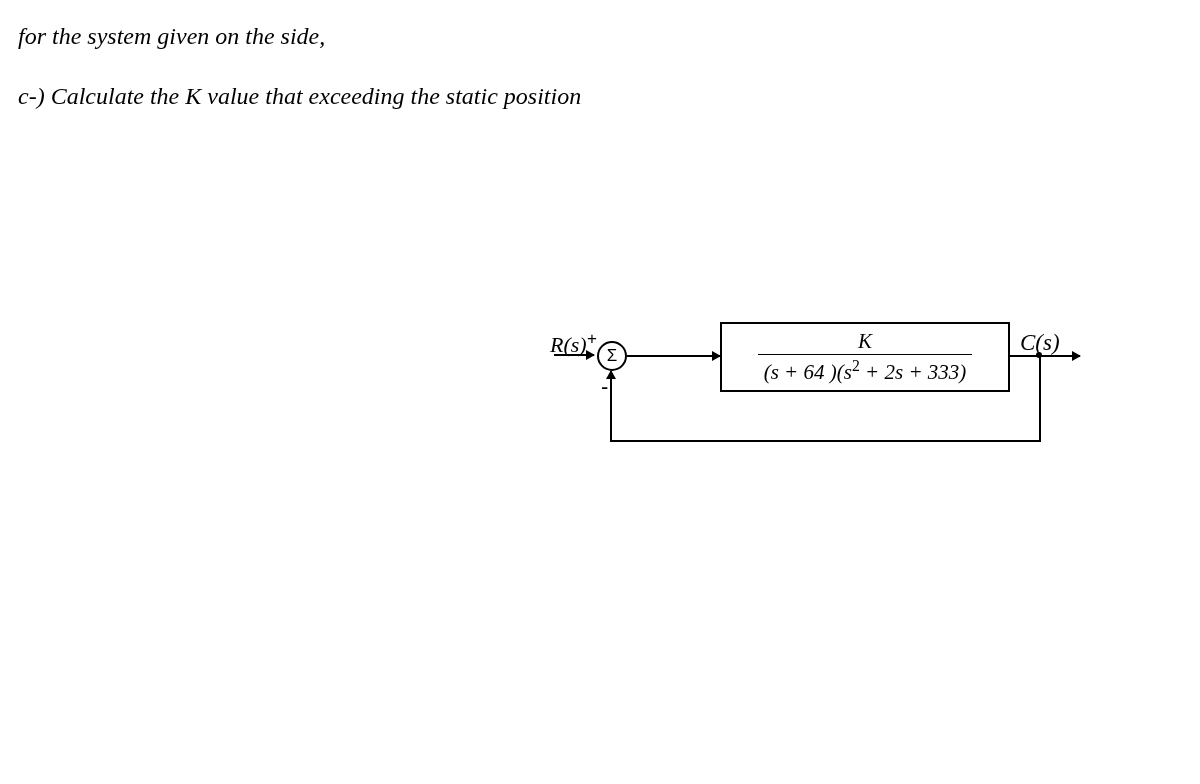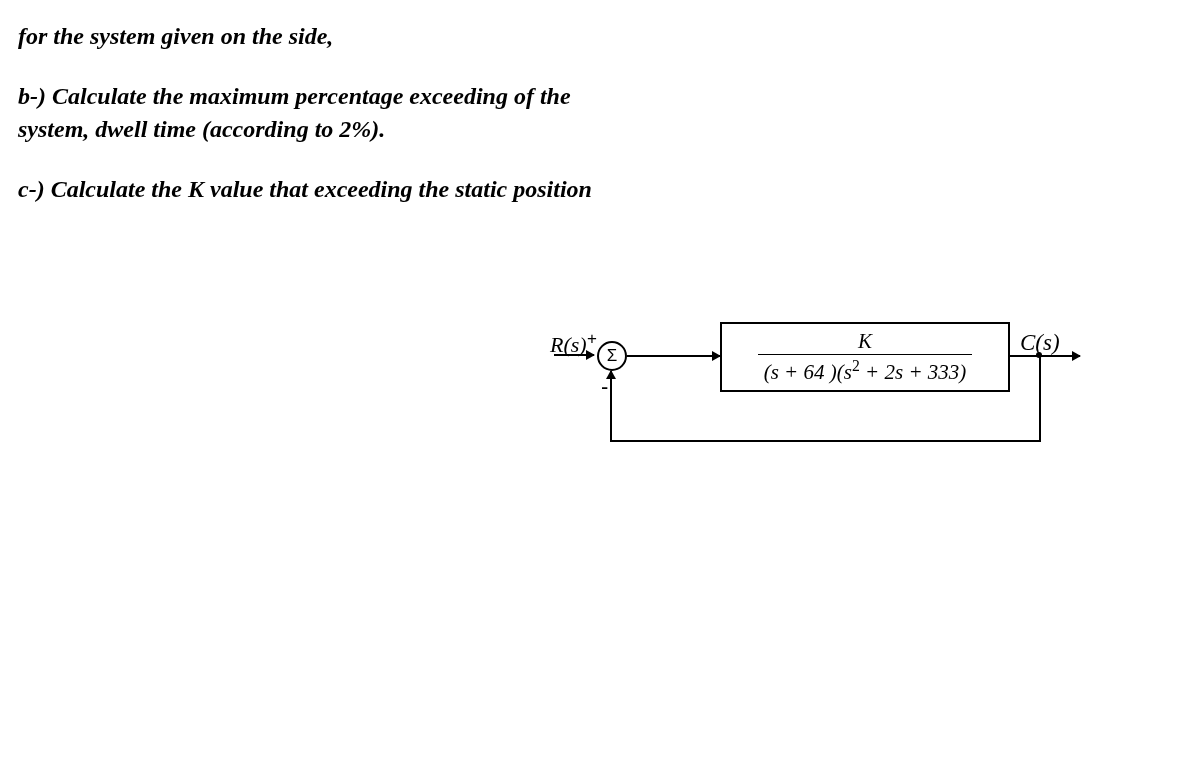--- a/index.html
+++ b/index.html
@@ -13,21 +13,20 @@
       font-family: 'Times New Roman', Times, serif;
       font-size: 24px;
       color: #000;
       background: #fff;
       padding: 20px 18px;
     }
     .question-text {
       font-style: italic;
       line-height: 1.35;
       margin-bottom: 44px;
-      font-weight: bold;
     }
     .paragraph {
       margin-bottom: 28px;
     }
     .diagram-container {
       position: absolute;
       left: 550px;
       top: 322px;
       width: 560px;
       height: 140px;
@@ -208,24 +207,20 @@
       vertical-align: super;
       font-style: normal;
     }
   </style>
 </head>
 <body>
 
 <div class="question-text">
   <div class="paragraph">
     <span>for the system given on the side,</span><br>
-  </div>
-  <div class="paragraph">
-    <span>b-) Calculate the maximum percentage exceeding of the</span><br>
-    <span>system, dwell time (according to 2%).</span>
   </div>
   <div class="paragraph">
     <span>c-) Calculate the K value that exceeding the static position</span><br>
   </div>
 </div>
 
 <div class="diagram-container">
   <div class="diagram">
     <span class="label-rs">R(s)</span>
     <div class="arrow-in"></div>

